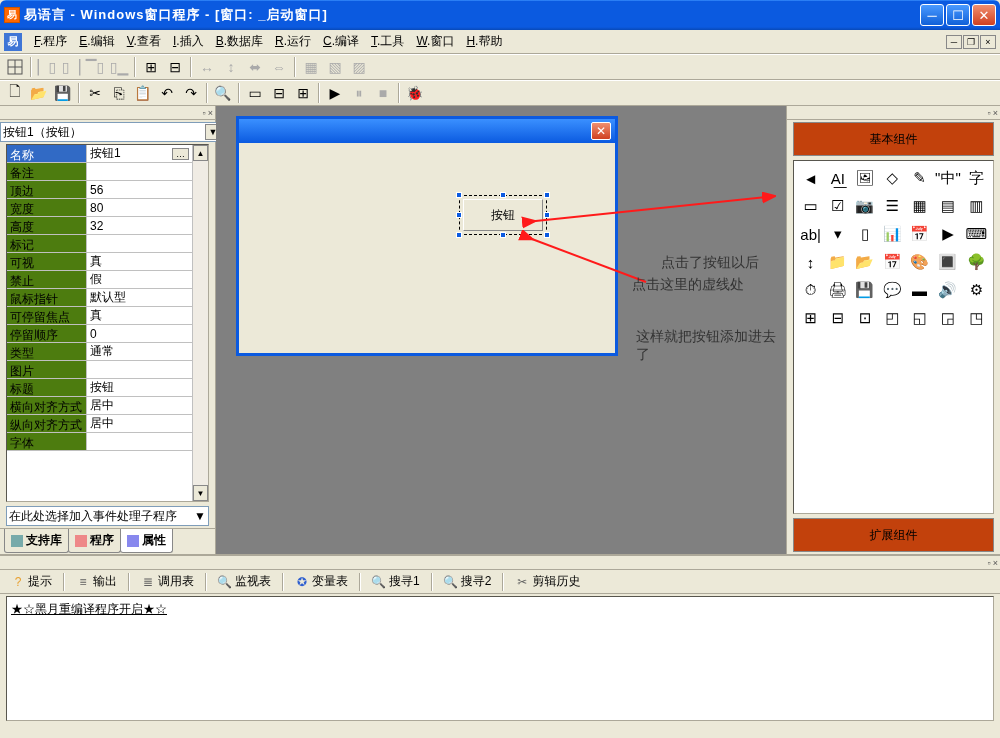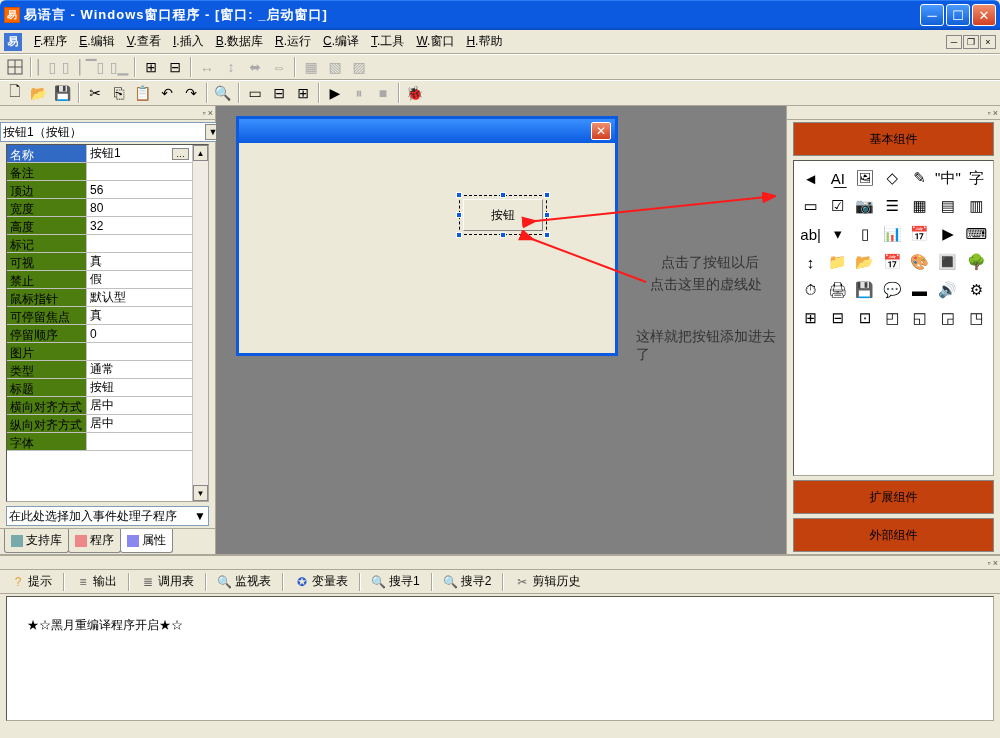--- a/index.html
+++ b/index.html
@@ -47,21 +47,21 @@
 .prop-key { width: 80px; background: #4d7c0f; border-right: 1px solid #c0c0c0; padding: 2px 3px; overflow: hidden; white-space: nowrap; }
 .prop-val { flex: 1; padding: 2px 3px; background: #fff; display: flex; align-items: center; }
 .prop-val .ellipsis { margin-left: auto; padding: 0 3px; background: #ece9d8; border: 1px solid #888; cursor: pointer; font-size: 9px; }
 .prop-scroll { width: 16px; background: #ece9d8; border-left: 1px solid #c0c0c0; display: flex; flex-direction: column; }
 .prop-scroll .arr { height: 16px; border: 1px solid #888; background: #ece9d8; font-size: 8px; display: flex; align-items: center; justify-content: center; cursor: pointer; }
 .prop-scroll .track { flex: 1; background: #f0ece4; }
 
 .event-combo { height: 20px; margin: 4px 6px 2px 6px; border: 1px solid #7f9db9; background: #fff; display: flex; align-items: center; padding: 0 2px; }
 .event-combo span { flex: 1; }
 
-.left-tabs { height: 26px; display: flex; align-items: flex-end; padding: 1px 4px; border-top: 1px solid #aca899; }
+.left-tabs { height: 26px; display: flex; align-items: flex-end; padding: 1px 4px; border-top: 1px solid #aca899; font-weight: bold; }
 .lt-tab { padding: 3px 6px; border: 1px solid #888; border-top: none; background: #ece9d8; margin-right: -1px; display: flex; align-items: center; gap: 3px; cursor: pointer; border-radius: 0 0 3px 3px; }
 .lt-tab.active { background: #fff; }
 .lt-tab .ico { width: 12px; height: 12px; background: #7aa; }
 .lt-tab.t2 .ico { background: #e88; }
 .lt-tab.t3 .ico { background: #88e; }
 
 
 .center { flex: 1; background: #808080; position: relative; overflow: hidden; }
 .form-window { position: absolute; left: 20px; top: 10px; width: 382px; height: 240px; border: 3px solid #0b5ae0; background: #ece9d8; }
 .form-titlebar { height: 24px; background: linear-gradient(to bottom, #3a90ff 0%, #0b5ae0 100%); display: flex; align-items: center; justify-content: flex-end; padding: 0 4px; }
@@ -83,21 +83,21 @@
 .comp-head-btn { height: 34px; margin: 2px 6px; border: 1px solid #888; background: #c2410c; display: flex; align-items: center; justify-content: center; cursor: pointer; }
 .palette { flex: 1; margin: 2px 6px; border: 1px inset #aca899; background: #fff; padding: 4px; display: grid; grid-template-columns: repeat(7, 1fr); grid-auto-rows: 26px; gap: 2px; align-content: start; }
 .pal-item { border: 1px solid transparent; display: flex; align-items: center; justify-content: center; cursor: pointer; font-size: 15px; }
 
 
 .bottom-panel { height: 180px; border-top: 2px solid #aca899; background: #ece9d8; display: flex; flex-direction: column; }
 .tab-row { height: 24px; border-bottom: 1px solid #aca899; display: flex; align-items: center; padding: 0 4px; gap: 4px; }
 .bt-tab { padding: 3px 6px; display: flex; align-items: center; gap: 3px; cursor: pointer; border: 1px solid transparent; }
 .bt-tab .ico { width: 14px; height: 14px; display: flex; align-items: center; justify-content: center; font-size: 12px; }
 .bt-sep { width: 2px; height: 18px; border-left: 1px solid #aca899; border-right: 1px solid #fff; }
-.output { flex: 1; margin: 2px 6px 13px 6px; border: 1px inset #aca899; background: #fff; padding: 20px; overflow: auto; }
+.output { flex: 1; margin: 2px 6px 13px 6px; border: 1px inset #aca899; background: #fff; padding: 4px; overflow: auto; text-decoration: underline; }
 
 
 .isvg { width: 16px; height: 16px; }
 </style>
 </head>
 <body>
 
 <div class="titlebar">
   <div class="app-icon">易</div>
   <div class="title">易语言 - Windows窗口程序 - [窗口: _启动窗口]</div>
@@ -254,29 +254,29 @@
               <span>真</span>
             </div>
           </div>
           <div class="prop-row">
             <div class="prop-key">  停留顺序</div>
             <div class="prop-val">
               <span>0</span>
             </div>
           </div>
           <div class="prop-row">
+            <div class="prop-key">类型</div>
+            <div class="prop-val">
+              <span>通常</span>
+            </div>
+          </div>
+          <div class="prop-row">
             <div class="prop-key">图片</div>
             <div class="prop-val">
               <span></span>
-            </div>
-          </div>
-          <div class="prop-row">
-            <div class="prop-key">类型</div>
-            <div class="prop-val">
-              <span>通常</span>
             </div>
           </div>
           <div class="prop-row">
             <div class="prop-key">标题</div>
             <div class="prop-val">
               <span>按钮</span>
             </div>
           </div>
           <div class="prop-row">
             <div class="prop-key">横向对齐方式</div>
@@ -356,21 +356,21 @@
     <svg class="arrow-svg" style="left:300px;top:124px" width="140" height="60">
       <defs>
           <marker id="ah2" markerWidth="10" markerHeight="10" refX="2" refY="3" orient="auto">
             <path d="M0,0 L0,6 L8,3 z" fill="#ff1a1a"></path>
           </marker>
         </defs>
       <line x1="8" y1="6" x2="130" y2="52" stroke="#ff1a1a" stroke-width="2" marker-start="url(#ah2)"></line>
     </svg>
     <div id="annotations">
         <div class="annotation" style="left: 445px; top: 102px; margin-top: 46px;">点击了按钮以后</div>
-        <div class="annotation" style="left: 434px; top: 170px;">点击这里的虚线处</div>
+        <div class="annotation" style="left: 416px; top: 170px;">点击这里的虚线处</div>
         <div class="annotation" style="left: 420px; top: 222px;">这样就把按钮添加进去了</div>
       </div>
   </div>
 
   <div class="right-panel">
     <div class="panel-head">
         <span>▫</span>
         <span>×</span>
       </div>
     <div class="comp-head-btn">
@@ -416,23 +416,20 @@
         <div class="pal-item">⊟</div>
         <div class="pal-item">⊡</div>
         <div class="pal-item">◰</div>
         <div class="pal-item">◱</div>
         <div class="pal-item">◲</div>
         <div class="pal-item">◳</div>
       </div>
     <div class="comp-head-btn">
         <span>扩展组件</span>
       </div>
-    <div class="comp-head-btn">
-        <span>外部组件</span>
-      </div>
   </div>
 
 </div>
 
 <div class="bottom-panel">
   <div class="panel-head" style="justify-content:flex-end">
       <span>▫</span>
       <span>×</span>
     </div>
   <div class="tab-row" id="bottom-tabs">

